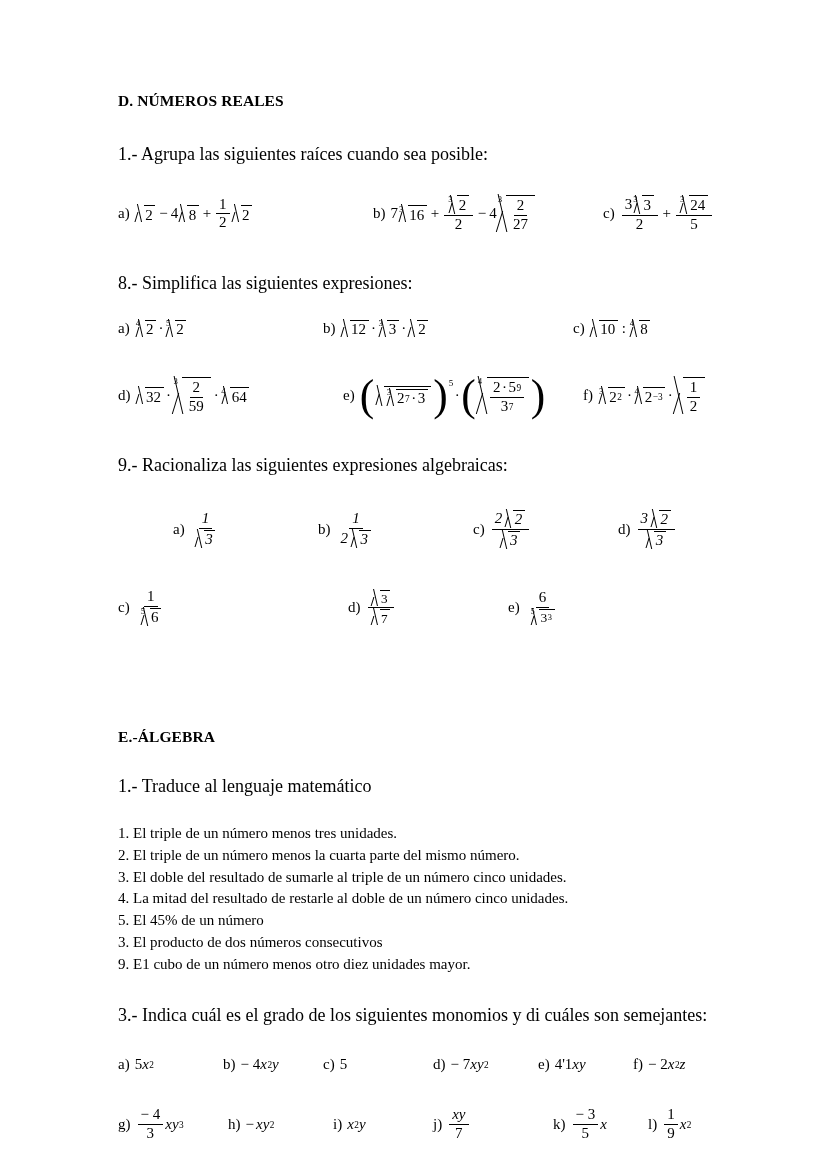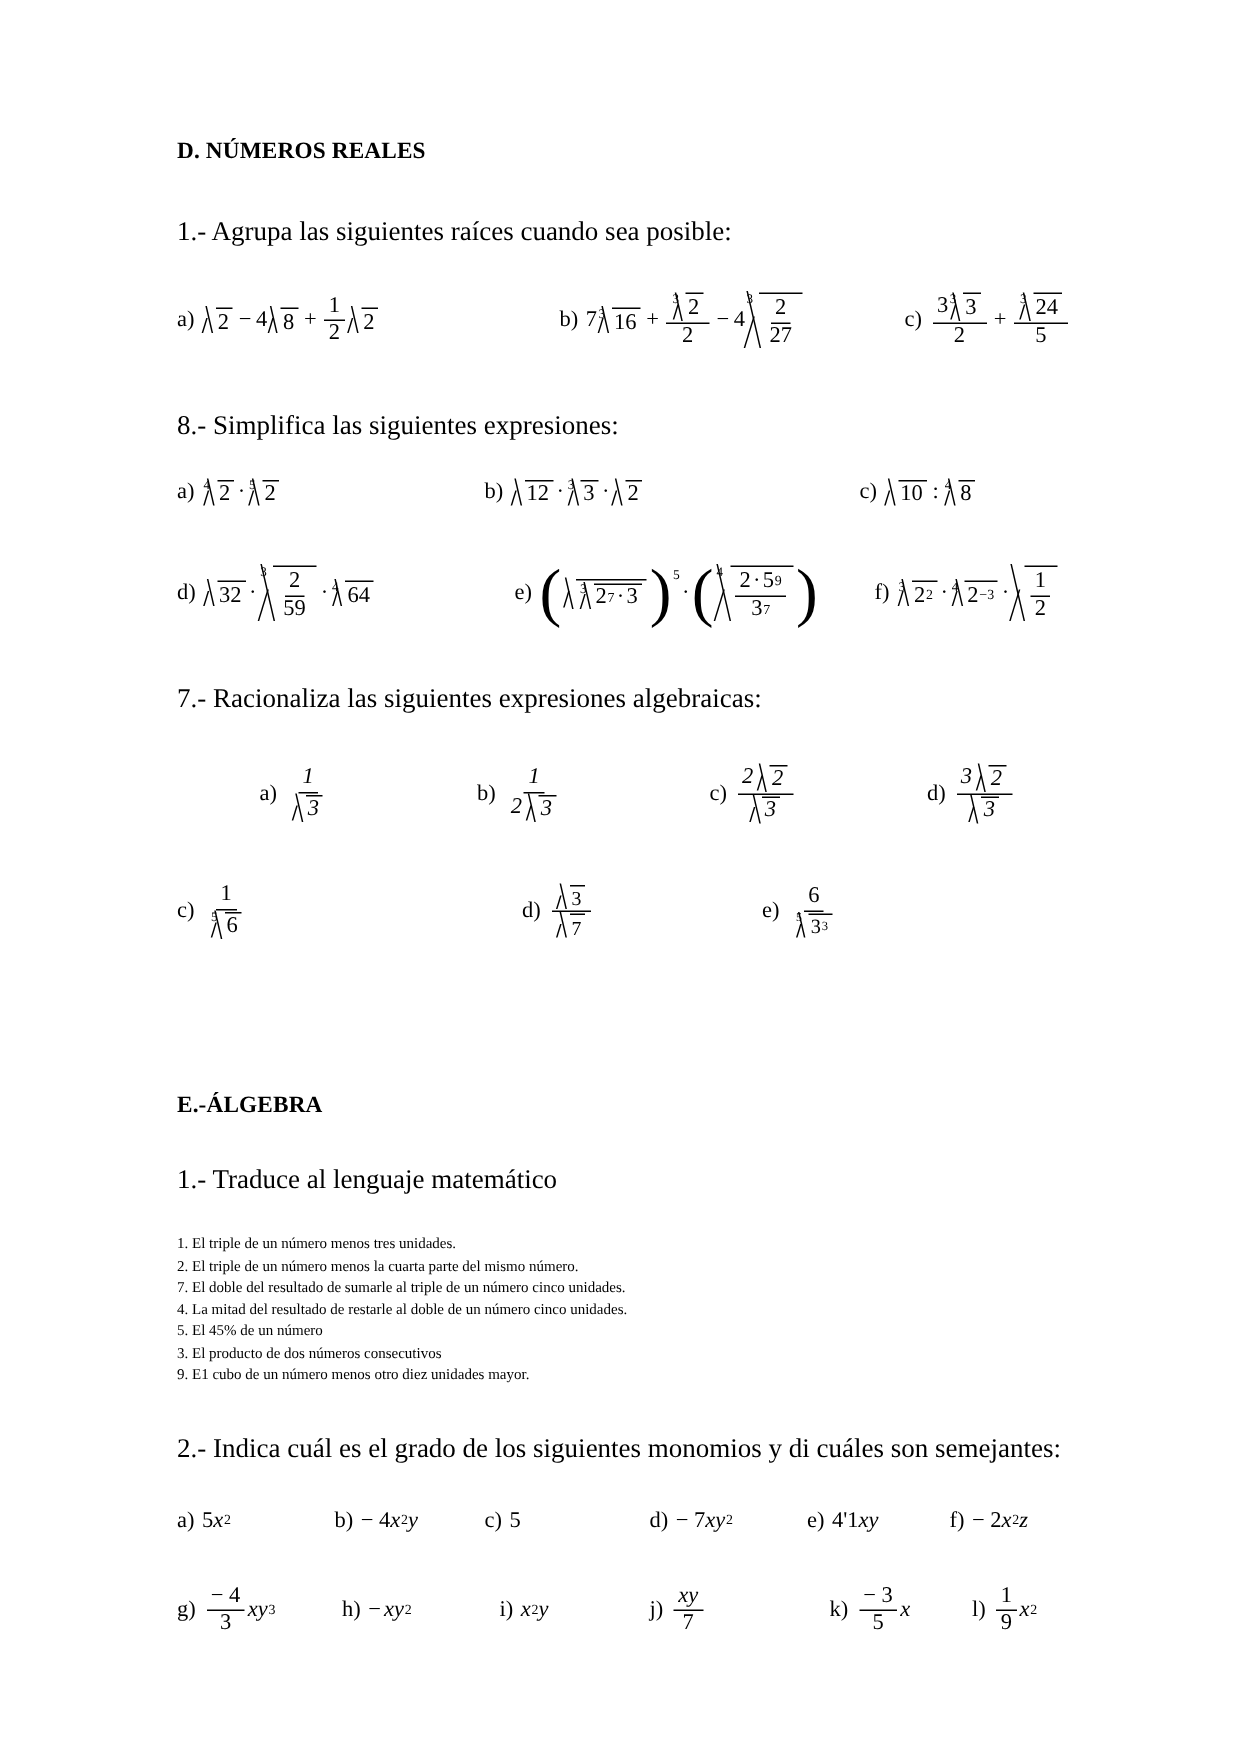--- a/index.html
+++ b/index.html
@@ -176,21 +176,21 @@
   .psup {
     font-size: 0.6em;
     align-self: flex-start;
     margin-top: 2px;
     margin-left: 1px;
   }
 
   
   .stmt-list { margin: 0; }
   .stmt {
-    font-size: 10px;
+    font-size: 15px;
     line-height: 1.45;
     white-space: nowrap;
   }
 </style>
 </head>
 <body>
 
 <div class="page">
   <div class="content">
 
@@ -499,21 +499,21 @@
               <span class="den">2</span>
             </span>
           </span>
             </span>
         </span>
       </div>
     </div>
 
     <div class="sp-40"></div>
 
-    <p class="prompt">7.- Racionaliza las siguientes expresiones algebraicas:</p>
+    <p class="prompt">9.- Racionaliza las siguientes expresiones algebraicas:</p>
 
     <div class="sp-34"></div>
 
     <div class="row" style="padding-left:55px;">
       <div class="item" style="width:145px;">
         <span class="lbl">a)</span>
         <span class="math mi">
           <span class="frac">
             <span class="num">1</span>
             <span class="den">
@@ -669,30 +669,30 @@
 
     <div class="sp-30"></div>
 
     <p class="prompt">1.- Traduce al lenguaje matemático</p>
 
     <div class="sp-26"></div>
 
     <div class="stmt-list">
       <div class="stmt">1. El triple de un número menos tres unidades.</div>
       <div class="stmt">2. El triple de un número menos la cuarta parte del mismo número.</div>
-      <div class="stmt">7. El doble del resultado de sumarle al triple de un número cinco unidades.</div>
+      <div class="stmt">3. El doble del resultado de sumarle al triple de un número cinco unidades.</div>
       <div class="stmt">4. La mitad del resultado de restarle al doble de un número cinco unidades.</div>
       <div class="stmt">5. El 45% de un número</div>
       <div class="stmt">3. El producto de dos números consecutivos</div>
       <div class="stmt">9. E1 cubo de un número menos otro diez unidades mayor.</div>
     </div>
 
     <div class="sp-30"></div>
 
-    <p class="prompt">2.- Indica cuál es el grado de los siguientes monomios y di cuáles son semejantes:</p>
+    <p class="prompt">3.- Indica cuál es el grado de los siguientes monomios y di cuáles son semejantes:</p>
 
     <div class="sp-30"></div>
 
     <div class="row">
       <div class="item" style="width:105px;">
         <span class="lbl">a)</span>
         <span class="math">
           <span>5</span>
             <span class="mi">x</span>
             <sup class="exp">2</sup>

